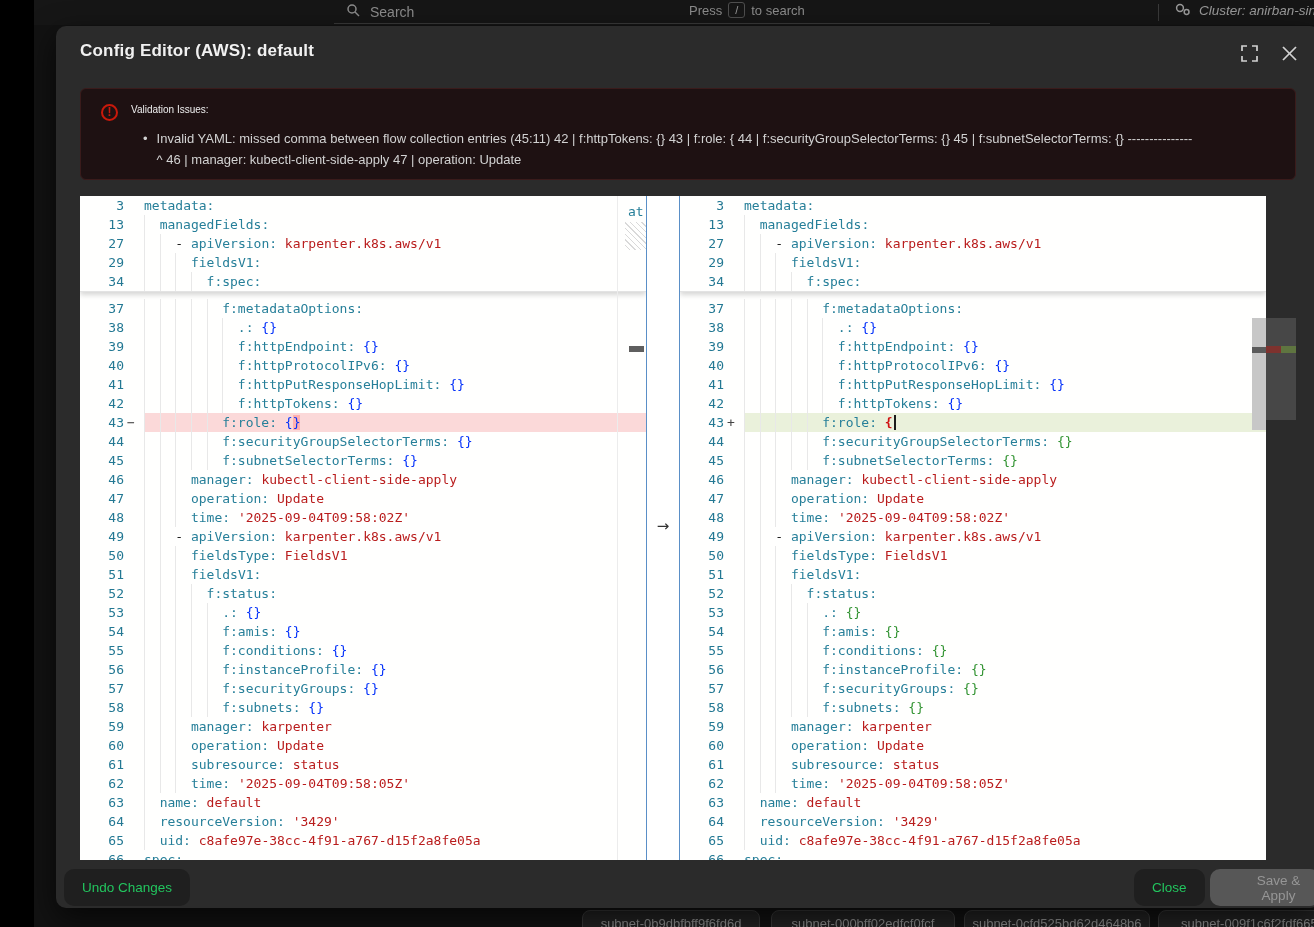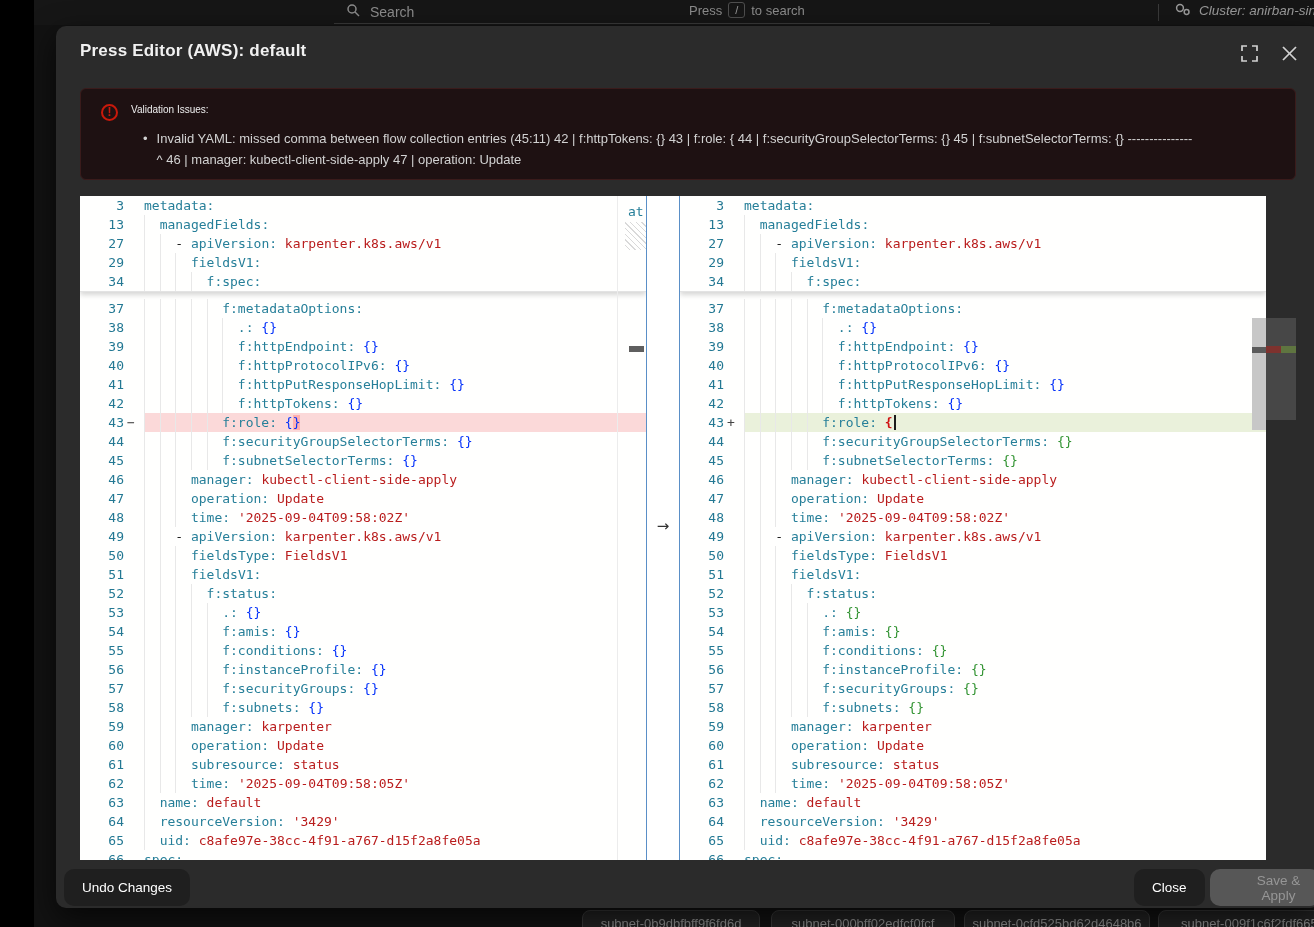--- a/index.html
+++ b/index.html
@@ -89,21 +89,21 @@
   
   .ruler{position:absolute;left:1186px;top:0;width:30px;height:664px;}
   .ruler .vp{position:absolute;left:0;top:122px;width:30px;height:102px;background:#474747;}
   .ruler .dm{position:absolute;left:0;top:150px;width:15px;height:7px;background:#7e322e;}
   .ruler .am{position:absolute;left:15px;top:150px;width:15px;height:7px;background:#5f7540;}
 
   
   .fbtn{position:absolute;top:843px;height:37px;border-radius:10px;border:none;cursor:pointer;
     font-family:"Liberation Sans",sans-serif;font-size:13.5px;display:flex;align-items:center;
     justify-content:center;padding:0 18px;}
-  .b-dark{background:#1f1f1f;color:#ffffff;}
+  .b-dark{background:#1f1f1f;color:#22c55e;}
   .b-undo{left:8px;}
   .b-close{left:1078px;}
   .b-save{left:1154px;background:#575757;color:#969696;cursor:default;padding-left:45px;}
 </style>
 </head>
 <body>
 
 <div class="stage">
 
   <div class="topbar">
@@ -154,21 +154,21 @@
 
   <div class="chiprow" id="chipRow">
       <div class="chip" style="left: 548px; width: 178px;">subnet-0b9dbfbff9f6fd6d</div>
       <div class="chip" style="left: 737px; width: 184px;">subnet-000bff02edfcf0fcf</div>
       <div class="chip" style="left: 930px; width: 186px;">subnet-0cfd525bd62d4648b6</div>
       <div class="chip" style="left: 1124px; width: 190px;">subnet-009f1c6f2fdf6653</div>
     </div>
   <div class="frag53">53</div>
 
   <div class="modal">
-    <div class="m-title">Press Editor (AWS): default</div>
+    <div class="m-title">Config Editor (AWS): default</div>
 
     <div class="icon-btn btn-full">
       <svg width="17" height="17" viewBox="0 0 17 17">
         <path d="M1 6 V1 H6"></path>
           <path d="M11 1 H16 V6"></path>
           <path d="M16 11 V16 H11"></path>
           <path d="M6 16 H1 V11"></path>
       </svg>
     </div>
     <div class="icon-btn btn-x">

